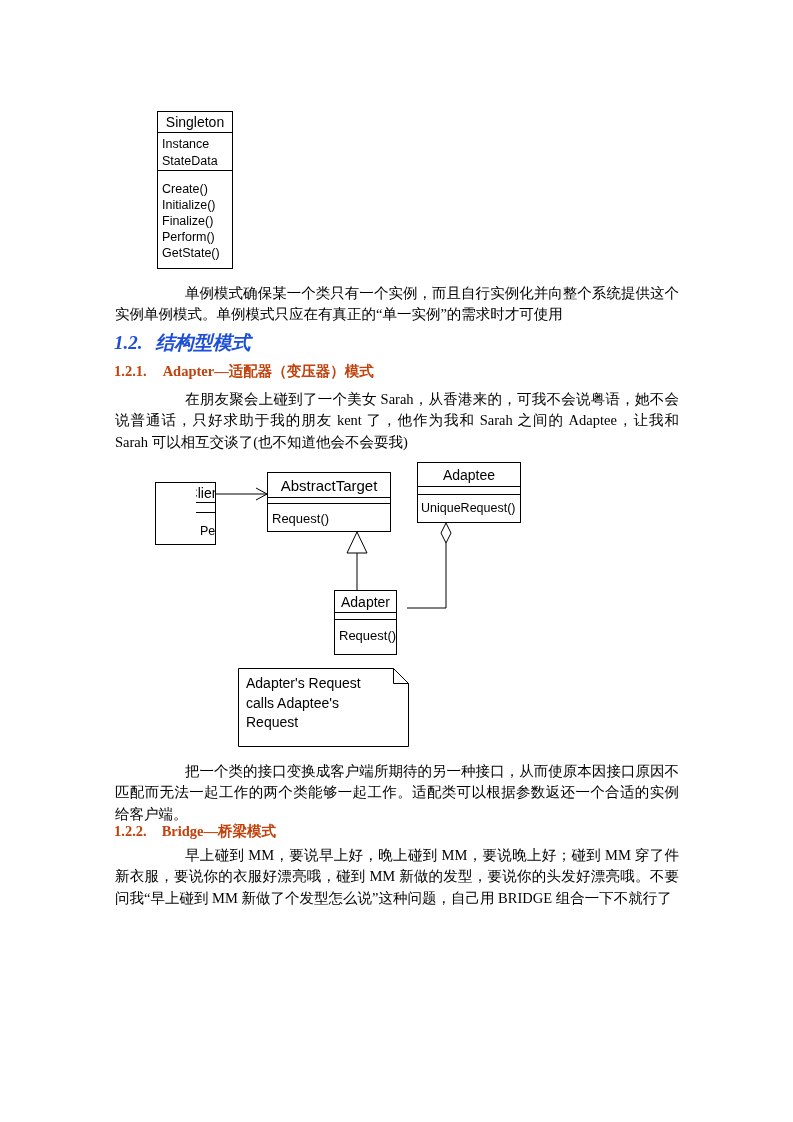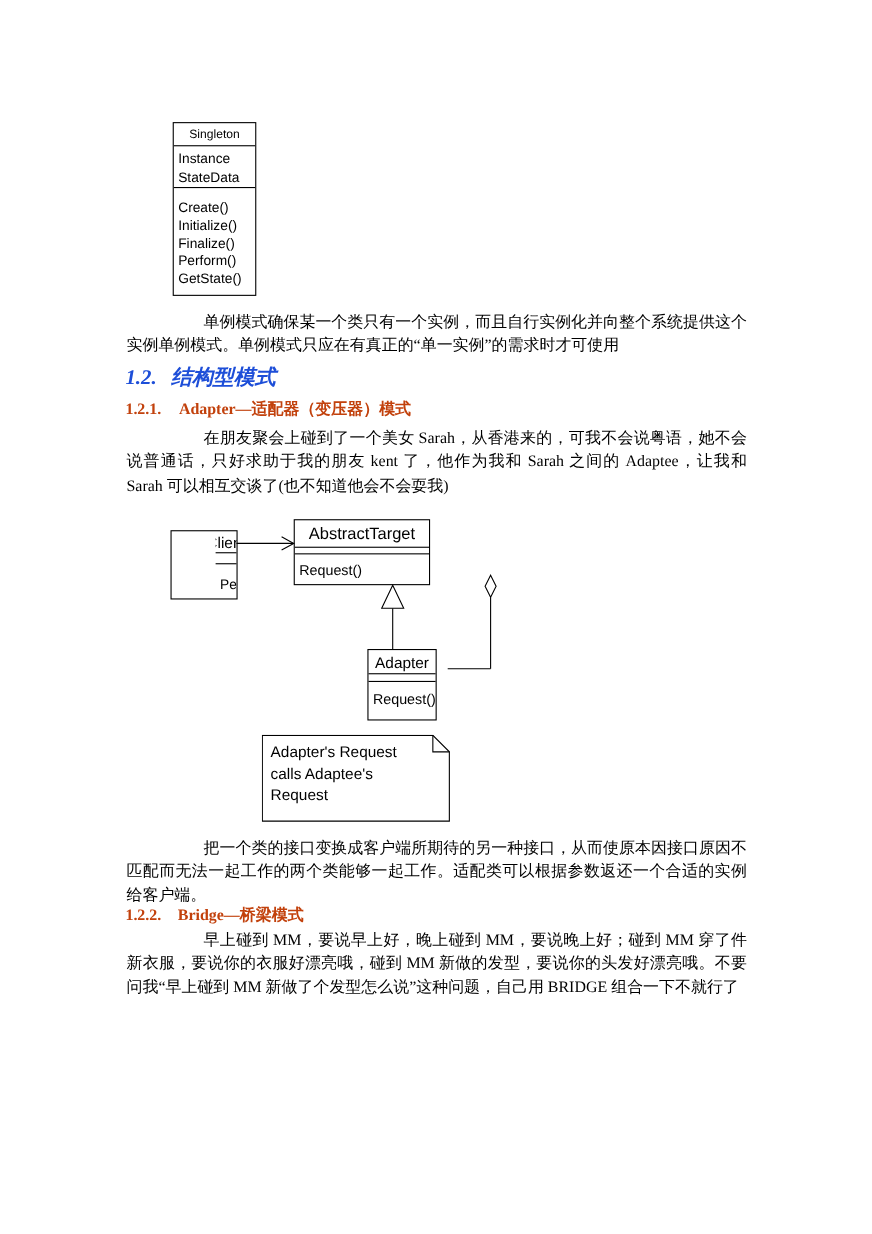--- a/index.html
+++ b/index.html
@@ -80,21 +80,21 @@
     line-height: 19.5px;
     color: #000000;
   }
 </style>
 </head>
 <body>
 
 <div class="page">
 
   <div class="uml-box" style="left:157px; top:111px; width:76px; height:158px;">
-    <div class="uml-title" style="height:21px; font-size:11px;">Singleton</div>
+    <div class="uml-title" style="height:21px; font-size:14px;">Singleton</div>
     <div class="uml-attrs" style="height:38px; font-size:12.5px; line-height:16.5px; padding-top:3px;">
       <div class="uml-member">Instance</div>
       <div class="uml-member">StateData</div>
     </div>
     <div class="uml-ops" style="font-size:12.5px; line-height:16px; padding-top:10px;">
       <div class="uml-member">Create()</div>
       <div class="uml-member">Initialize()</div>
       <div class="uml-member">Finalize()</div>
       <div class="uml-member">Perform()</div>
       <div class="uml-member">GetState()</div>
@@ -122,20 +122,27 @@
   </div>
 
   <div class="uml-box" style="left:267px; top:472px; width:124px; height:60px;">
     <div class="uml-title" style="height:25px; font-size:15px;">AbstractTarget</div>
     <div class="uml-attrs" style="height:6px;"></div>
     <div class="uml-ops" style="font-size:13px; padding-top:7px;">
       <div class="uml-member">Request()</div>
     </div>
   </div>
 
+  <div class="uml-box" style="left:417px; top:462px; width:104px; height:61px;">
+    <div class="uml-title" style="height:24px; font-size:14px;">Adaptee</div>
+    <div class="uml-attrs" style="height:8px;"></div>
+    <div class="uml-ops" style="font-size:12.5px; padding-top:6px;">
+      <div class="uml-member" style="padding-left:3px;">UniqueRequest()</div>
+    </div>
+  </div>
 
   <div class="uml-box" style="left:334px; top:590px; width:63px; height:65px;">
     <div class="uml-title" style="height:22px; font-size:14px;">Adapter</div>
     <div class="uml-attrs" style="height:7px;"></div>
     <div class="uml-ops" style="font-size:13px; padding-top:8px;">
       <div class="uml-member">Request()</div>
     </div>
   </div>
 
   <svg class="svg-layer" style="left:150px; top:455px;" width="390" height="210" viewBox="0 0 390 210">

